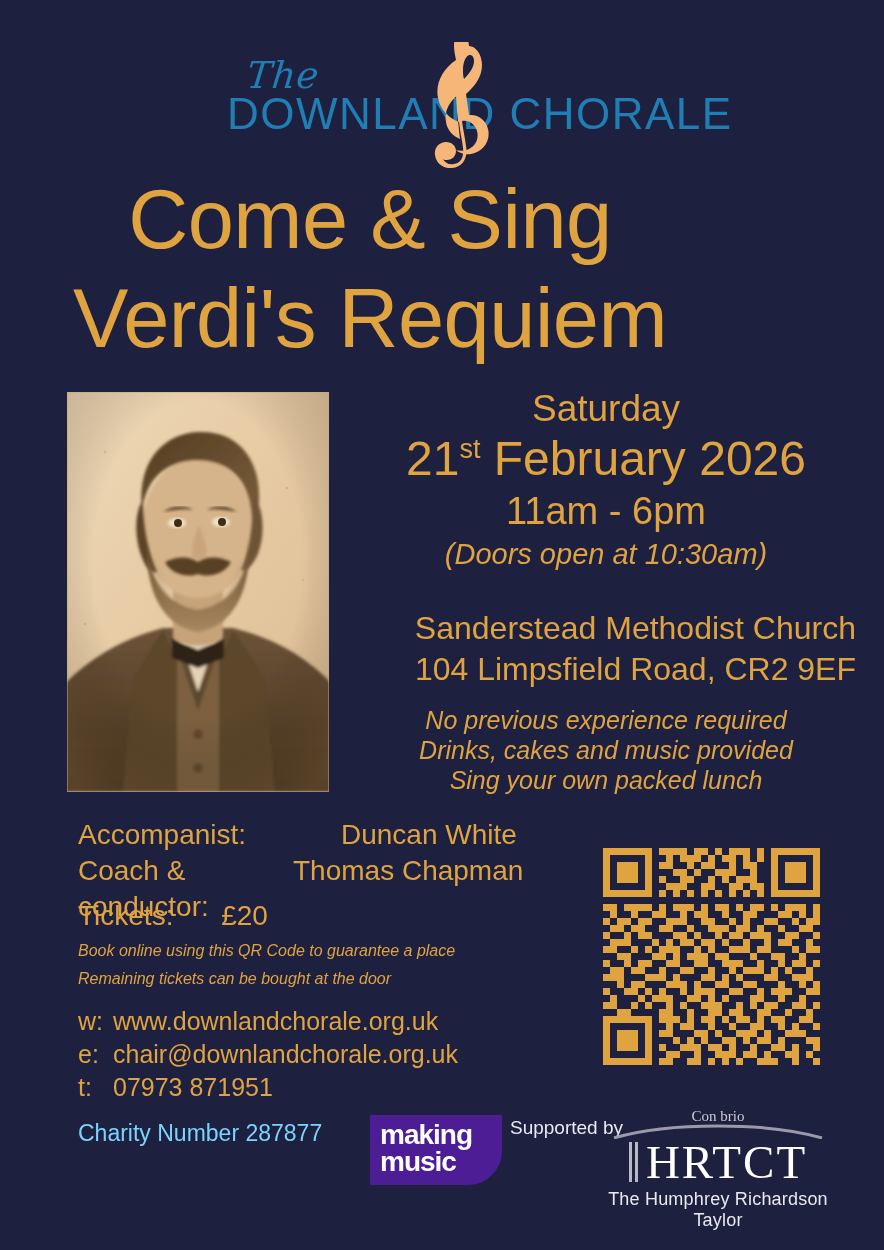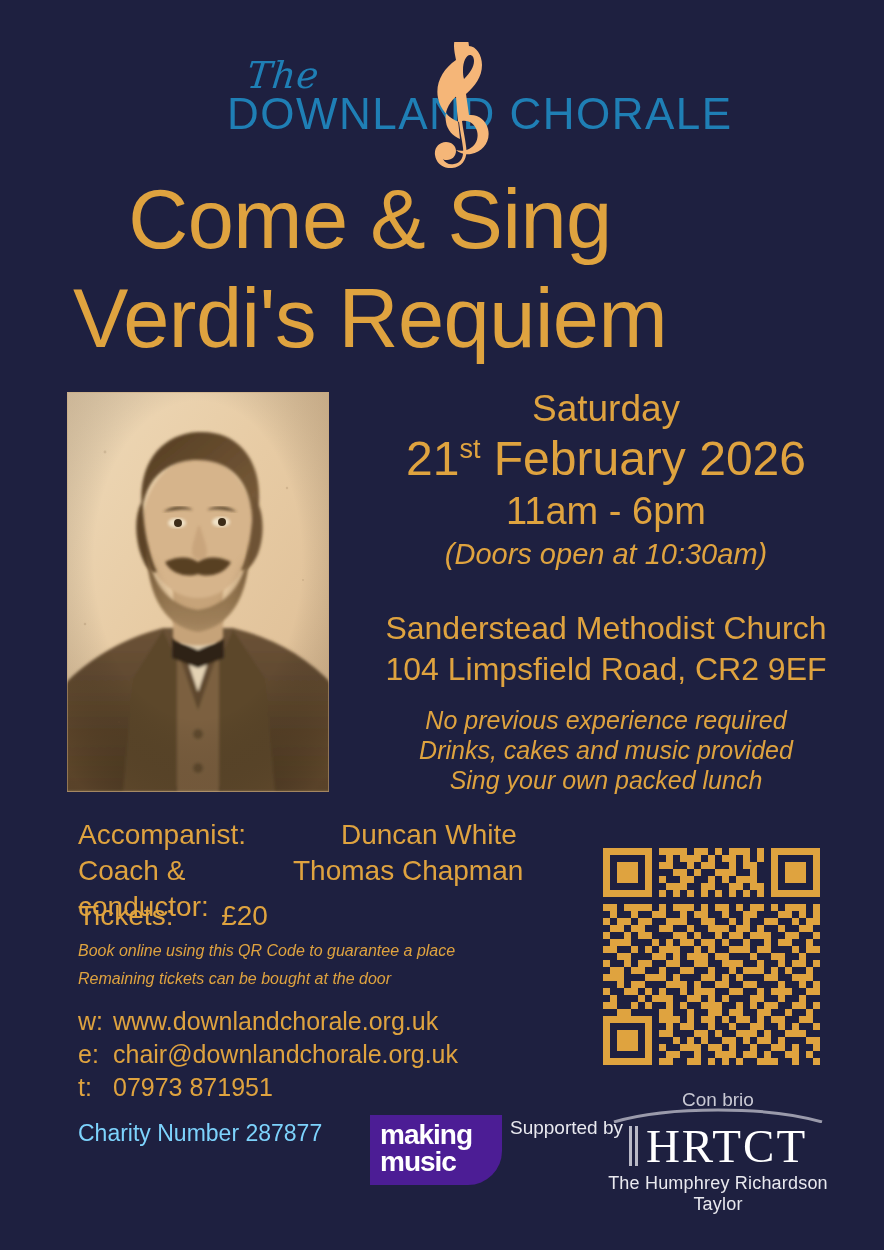--- a/index.html
+++ b/index.html
@@ -63,21 +63,21 @@
   #portrait svg { display:block; width:262px; height:400px; }
 
   
   #details { position:absolute; left:356px; top:386px; width:500px; text-align:center; color:#dfa33f; }
   .d-sat   { font-size:37px; line-height:45px; }
   .d-date  { font-size:48px; line-height:56px; }
   .d-date sup { font-size:27px; vertical-align:super; line-height:0; }
   .d-time  { font-size:38px; line-height:48px; }
   .d-doors { font-size:29px; line-height:38px; font-style:italic; }
 
-  #venue { position:absolute; left:356px; top:608px; width:500px; text-align:center; color:#dfa33f; }
+  #venue { position:absolute; left:356px; top:608px; width:500px; text-align:right; color:#dfa33f; }
   .v-line { font-size:32px; line-height:41px; }
 
   #notes { position:absolute; left:356px; top:705px; width:500px; text-align:center; color:#dfa33f; }
   .n-line { font-size:25px; line-height:30px; font-style:italic; }
 
   
   #credits { position:absolute; left:78px; top:817px; width:520px; color:#dfa33f; }
   .cr-row { display:flex; font-size:28px; line-height:36px; }
   .cr-label { width:215px; flex:0 0 215px; }
   .cr-value { flex:1; }
@@ -122,22 +122,22 @@
     font-size:28px; font-weight:bold; line-height:30px; letter-spacing:-1px;
   }
 
   
   #supported {
     position:absolute; left:510px; top:1117px;
     font-size:19px; color:#e9e9ef;
   }
   #hrtct { position:absolute; left:588px; top:1093px; width:260px; text-align:center; }
   #hrtct .hr-conbrio {
-    font-family:Liberation Sans, sans-serif;
-    font-size:19px; color:#c9c9d4; line-height:14px;
+    font-family:Liberation Serif, serif;
+    font-size:15px; color:#c9c9d4; line-height:14px;margin-top:16px;
   }
   #hrtct .hr-arc { display:block; width:260px; height:16px; }
   #hrtct .hr-main {
     display:flex; align-items:center; justify-content:center;
     margin-top:-2px;
   }
   #hrtct .hr-bars { display:flex; gap:3px; margin-right:8px; }
   #hrtct .hr-bars i { display:block; width:3px; height:40px; background:#b9b9c6; }
   #hrtct .hr-letters {
     font-family:"Liberation Serif", serif;

